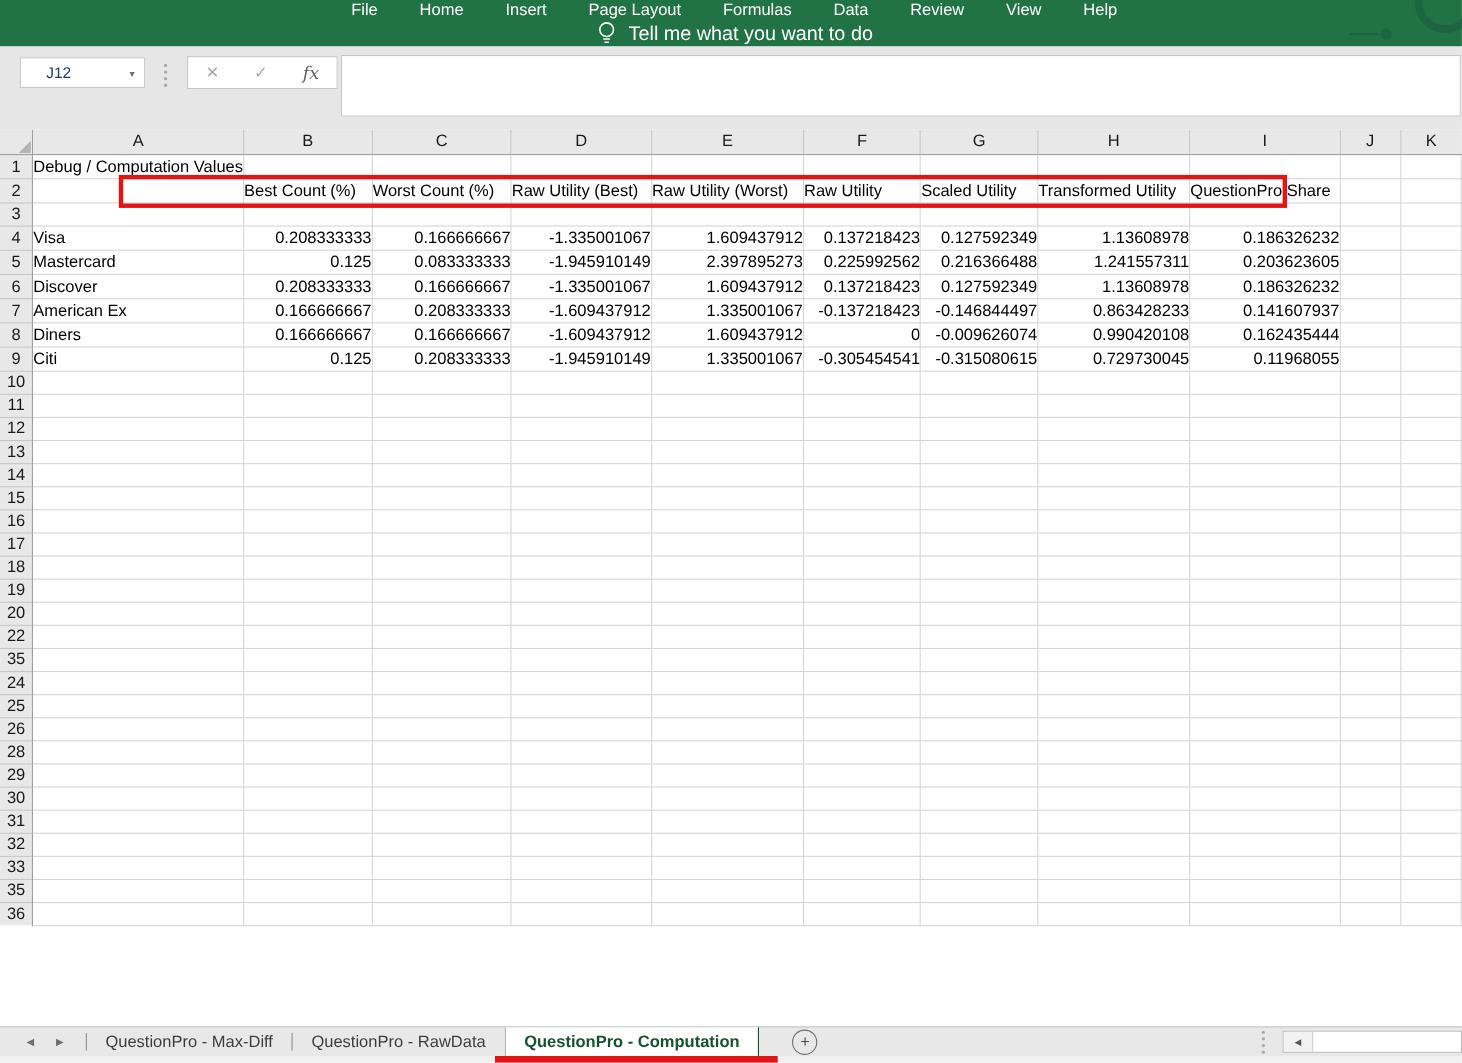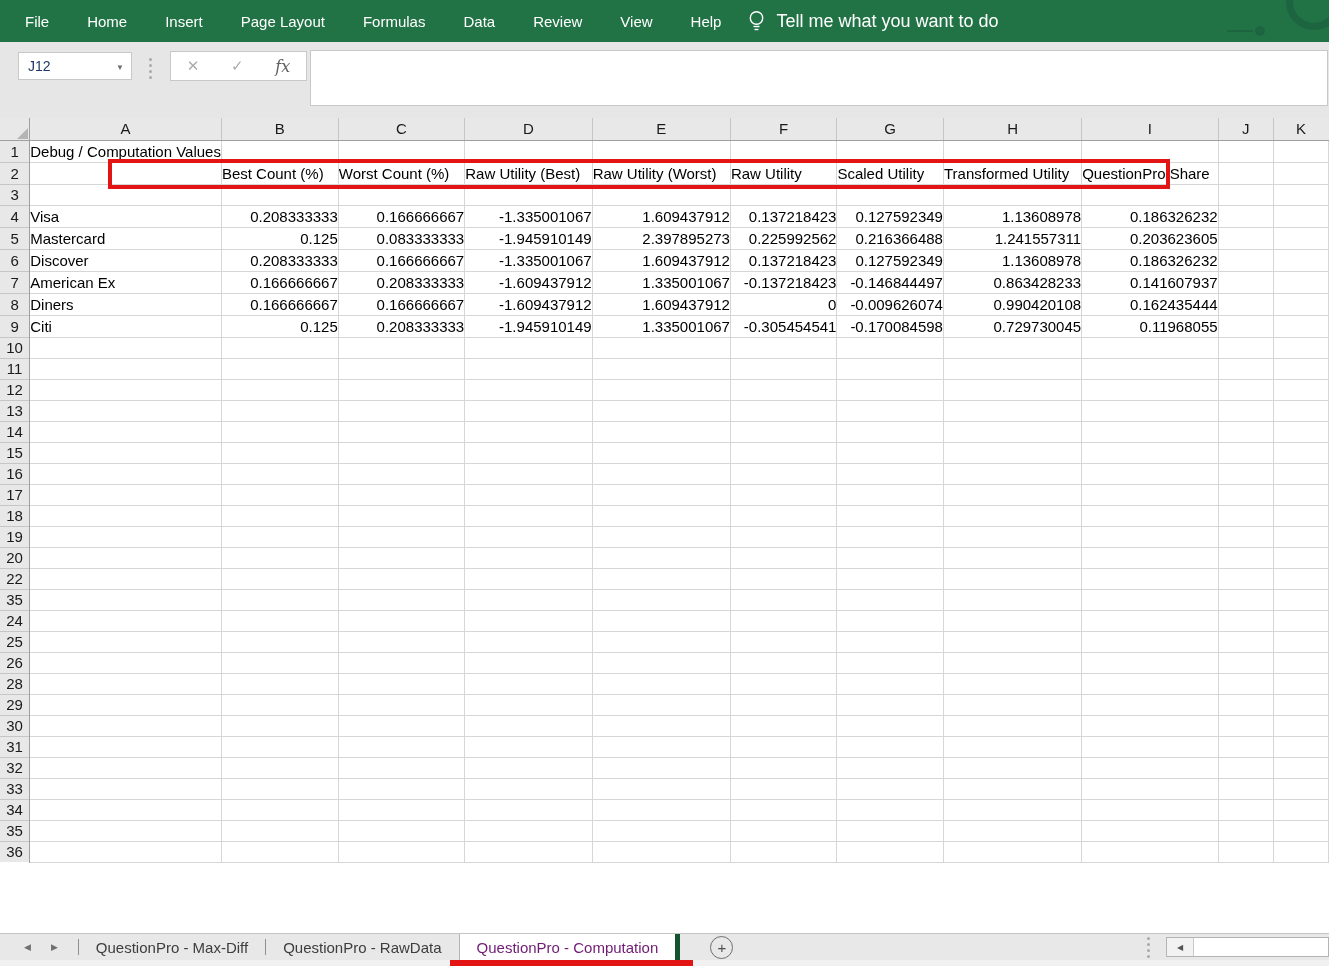--- a/index.html
+++ b/index.html
@@ -6,21 +6,21 @@
   html,body { margin:0; padding:0; }
   body {
     width:1329px; height:966px; overflow:hidden; position:relative;
     font-family:"Liberation Sans", sans-serif; background:#fff;
   }
 
   
   .ribbon {
     position:absolute; top:0; left:0; right:0; height:42px;
     background:#217346; color:#fff; display:flex; align-items:center;
-    overflow:hidden; z-index:10;
+    overflow:hidden; z-index:10;flex-direction:column;
   }
   .ribbon-menu { display:flex; align-items:center; height:100%; padding-left:6px; }
   .menu-item {
     padding:0 19px; height:100%; display:flex; align-items:center;
     font-size:15px; cursor:default; white-space:nowrap;
   }
   .tell-me { display:flex; align-items:center; gap:11px; margin-left:8px; font-size:18px; white-space:nowrap; }
   .bulb-icon { display:flex; align-items:center; }
   .deco-ring {
     position:absolute; top:-26px; right:-13px; width:56px; height:56px;
@@ -30,21 +30,21 @@
   .deco-line { position:absolute; top:30px; right:76px; width:26px; height:2px; background:#1d6540; }
 
   
   .formula-strip {
     position:absolute; top:42px; left:0; right:0; height:76px;
     background:#e6e6e6; z-index:9;
   }
   .name-box {
     position:absolute; left:18px; top:10px; width:114px; height:28px;
     background:#fff; border:1px solid #c8c8c8; display:flex; align-items:center;
-    padding-left:9px; font-size:14px; color:#1f3864;
+    padding-left:23px; font-size:14px; color:#1f3864;
   }
   .name-caret { position:absolute; right:7px; top:10px; font-size:8px; color:#6e6e6e; }
   .strip-dots, .tab-dots { display:flex; flex-direction:column; gap:3px; }
   .strip-dots span, .tab-dots span { width:3px; height:3px; background:#a9a9a9; border-radius:50%; }
   .strip-dots { position:absolute; left:149px; top:16px; }
   .fx-group {
     position:absolute; left:170px; top:9px; width:137px; height:30px;
     background:#fff; border:1px solid #c8c8c8;
     display:flex; align-items:center; justify-content:space-around;
   }
@@ -91,22 +91,22 @@
   
   .tabbar {
     position:absolute; top:933px; left:0; right:0; height:27px;
     background:#e8e8e8; border-top:1px solid #c6c6c6;
     display:flex; align-items:stretch; font-size:15px; color:#3d3d3d; z-index:8;
   }
   .nav-arrows { display:flex; align-items:center; gap:20px; padding:0 20px 0 24px; color:#6f6f6f; font-size:9px; }
   .tab-sep { width:1px; background:#8f8f8f; margin:5px 0; }
   .tab { display:flex; align-items:center; padding:0 17px; white-space:nowrap; cursor:default;text-align:right; }
   .tab.active {
-    background:#fff; color:#701a75; font-weight:normal; position:relative;
-    border-left:1px solid #b5b5b5; border-right:5px solid #14532d;
+    background:#fff; color:#14532d; font-weight:bold; position:relative;
+    border-left:1px solid #b5b5b5; border-right:1px solid #14532d;
   }
   .tab.active::after {
     content:""; position:absolute; left:-10px; right:-18px; bottom:-6px; height:6px;
     background:#e21414;
   }
   .add-sheet {
     align-self:center; width:23px; height:23px; margin-left:30px;
     border:1px solid #6f6f6f; border-radius:50%; color:#4d4d4d;
     display:flex; align-items:center; justify-content:center;
     font-size:15px; line-height:1;
@@ -322,21 +322,21 @@
           <td class="cell"></td>
         </tr>
         <tr>
           <td class="row-h">9</td>
           <td class="cell">Citi</td>
           <td class="cell num">0.125</td>
           <td class="cell num">0.208333333</td>
           <td class="cell num">-1.945910149</td>
           <td class="cell num">1.335001067</td>
           <td class="cell num">-0.305454541</td>
-          <td class="cell num">-0.170084598</td>
+          <td class="cell num">-0.315080615</td>
           <td class="cell num">0.729730045</td>
           <td class="cell num">0.11968055</td>
           <td class="cell"></td>
           <td class="cell"></td>
         </tr>
         <tr>
           <td class="row-h">10</td>
           <td class="cell"></td>
           <td class="cell"></td>
           <td class="cell"></td>
@@ -624,34 +624,20 @@
           <td class="cell"></td>
           <td class="cell"></td>
           <td class="cell"></td>
           <td class="cell"></td>
           <td class="cell"></td>
           <td class="cell"></td>
           <td class="cell"></td>
         </tr>
         <tr>
           <td class="row-h">33</td>
-          <td class="cell"></td>
-          <td class="cell"></td>
-          <td class="cell"></td>
-          <td class="cell"></td>
-          <td class="cell"></td>
-          <td class="cell"></td>
-          <td class="cell"></td>
-          <td class="cell"></td>
-          <td class="cell"></td>
-          <td class="cell"></td>
-          <td class="cell"></td>
-        </tr>
-        <tr>
-          <td class="row-h">34</td>
           <td class="cell"></td>
           <td class="cell"></td>
           <td class="cell"></td>
           <td class="cell"></td>
           <td class="cell"></td>
           <td class="cell"></td>
           <td class="cell"></td>
           <td class="cell"></td>
           <td class="cell"></td>
           <td class="cell"></td>

